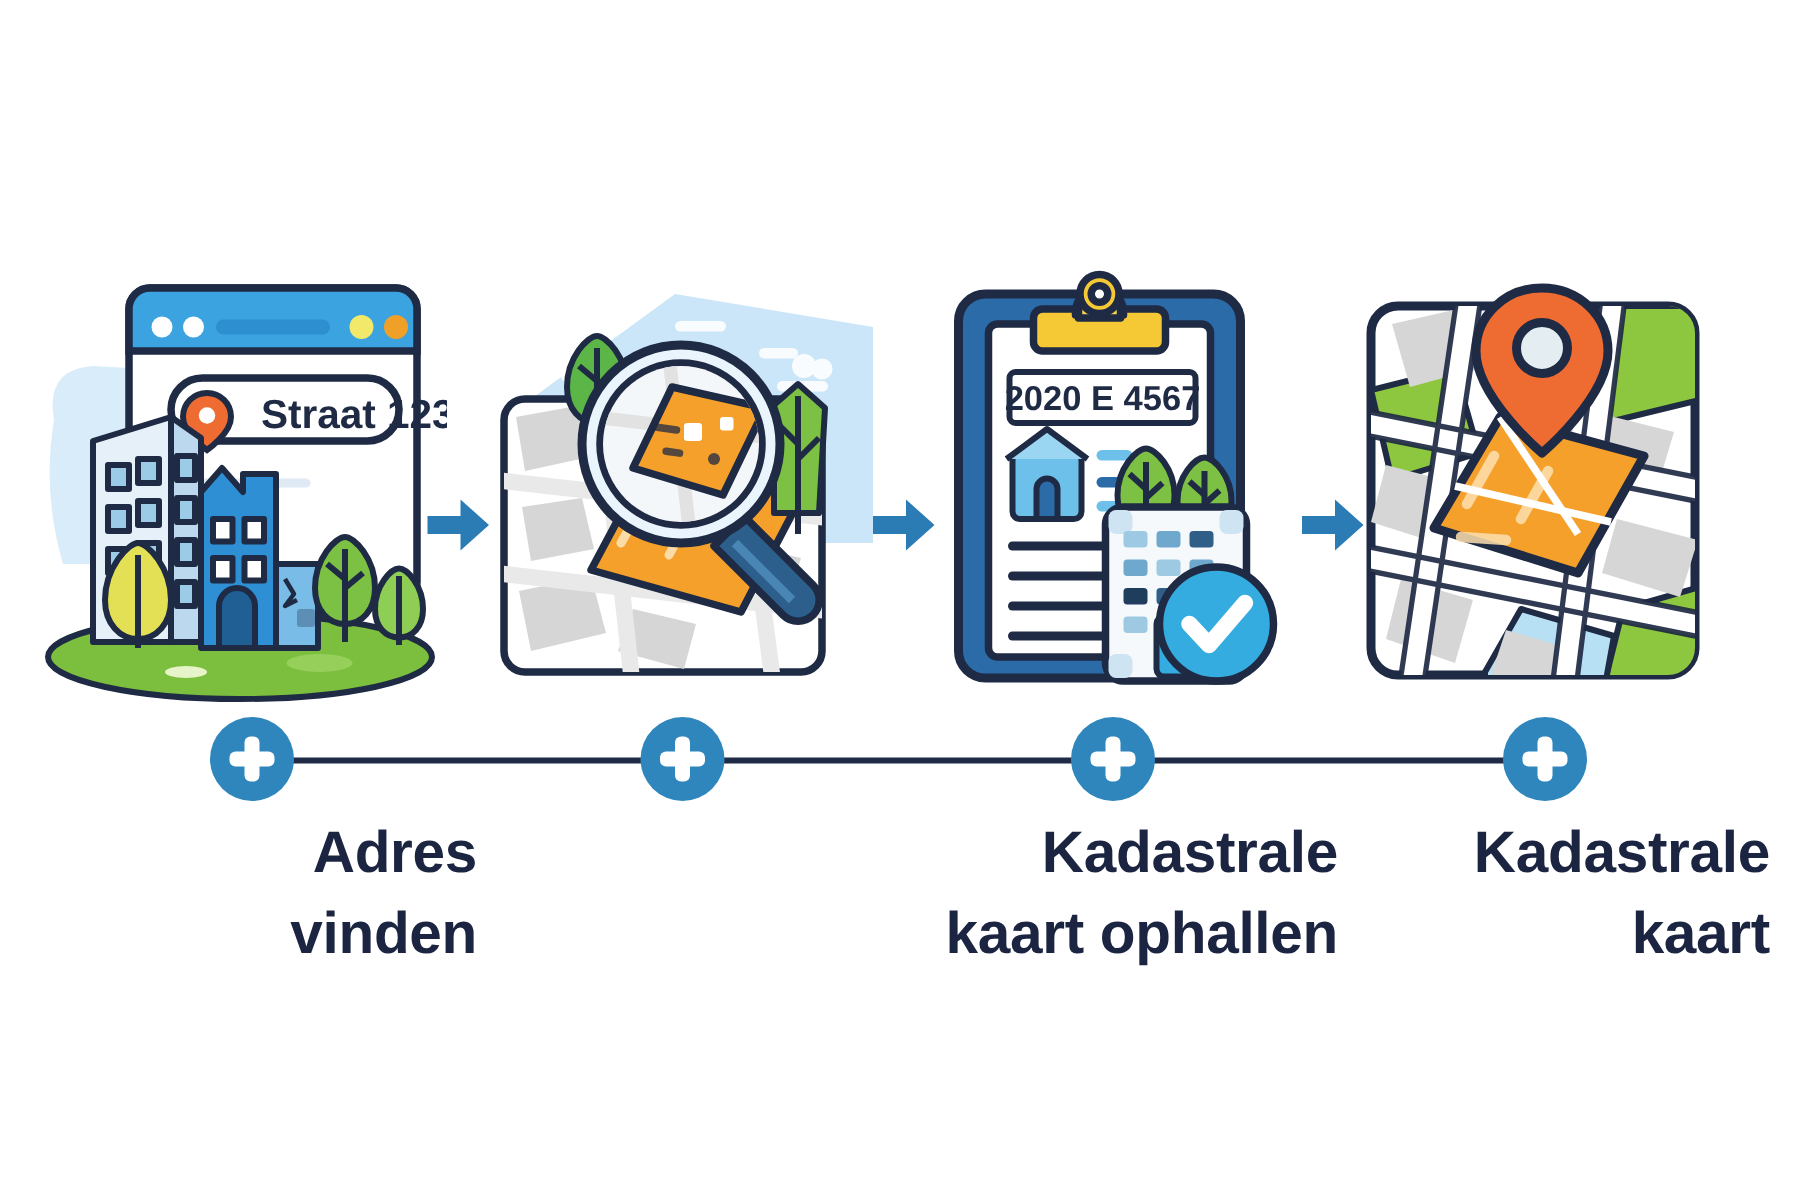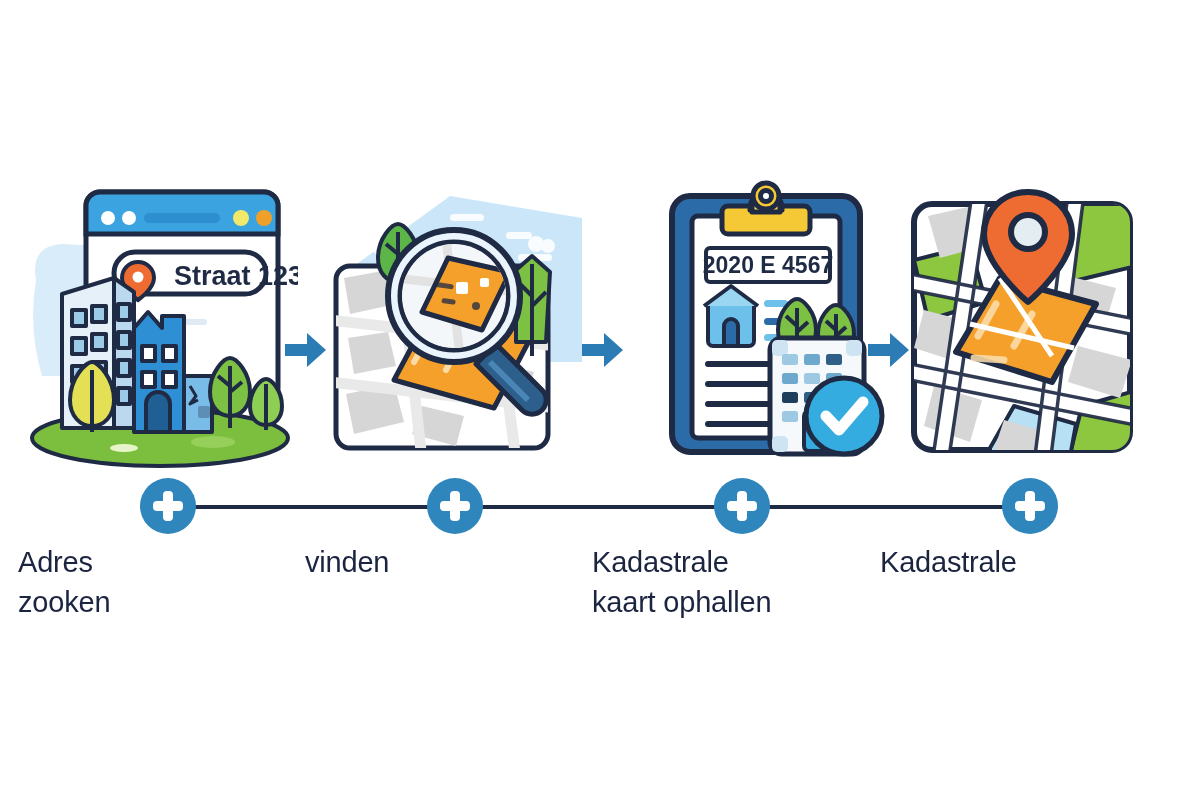--- a/index.html
+++ b/index.html
@@ -30,21 +30,21 @@
     height: 300px;
   }
   .illus {
     position: absolute;
     top: 0;
     width: 270px;
     height: 300px;
   }
   .illus-1 { left: 28px; }
   .illus-2 { left: 330px; }
-  .illus-3 { left: 658px; }
+  .illus-3 { left: 625px; }
   .illus-4 { left: 900px; }
 
   .arrow {
     position: absolute;
     top: 330px;
     width: 46px;
     height: 40px;
   }
   .arrow-1 { left: 283px; }
   .arrow-2 { left: 580px; }
@@ -97,24 +97,24 @@
     left: 0;
     top: 542px;
     width: 1200px;
     height: 110px;
   }
   .label {
     position: absolute;
     top: 0;
     width: 300px;
     margin-left: -150px;
-    text-align: left;
+    text-align: right;
     color: #1b2440;
-    font-size: 29px;
-    font-weight: normal;
+    font-size: 39px;
+    font-weight: bold;
     line-height: 1.38;
     letter-spacing: -0.2px;
   }
   .label-1 { left: 168px; }
   .label-2 { left: 455px; }
   .label-3 { left: 742px; }
   .label-4 { left: 1030px; }
   .label .ln { display: block; }
 </style>
 </head>
@@ -476,27 +476,27 @@
     </div>
     <div class="node node-4">
       <span class="plus-v"></span>
       <span class="plus-h"></span>
     </div>
   </div>
 
   <div class="labels">
     <div class="label label-1">
       <span class="ln">Adres</span>
-      <span class="ln">zooken</span>
+      <span class="ln">vinden</span>
     </div>
     <div class="label label-2">
-      <span class="ln">vinden</span>
     </div>
     <div class="label label-3">
       <span class="ln">Kadastrale</span>
       <span class="ln">kaart ophallen</span>
     </div>
     <div class="label label-4">
       <span class="ln">Kadastrale</span>
+      <span class="ln">kaart</span>
     </div>
   </div>
 
 </div>
 
 </body></html>

